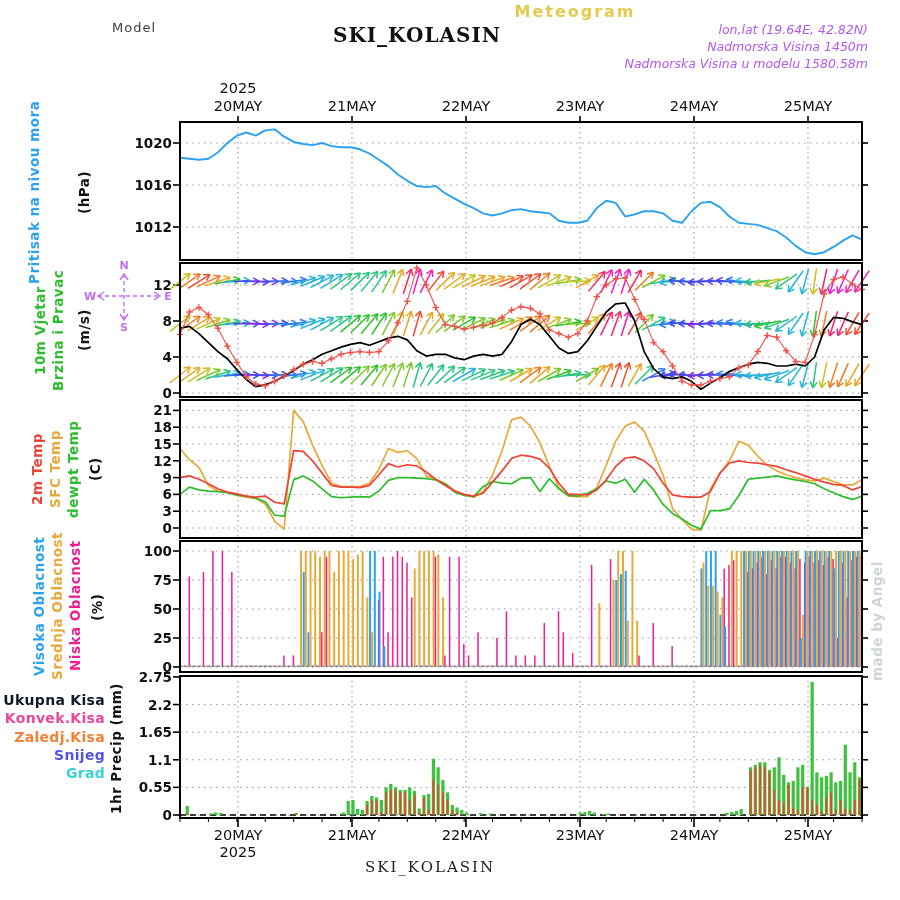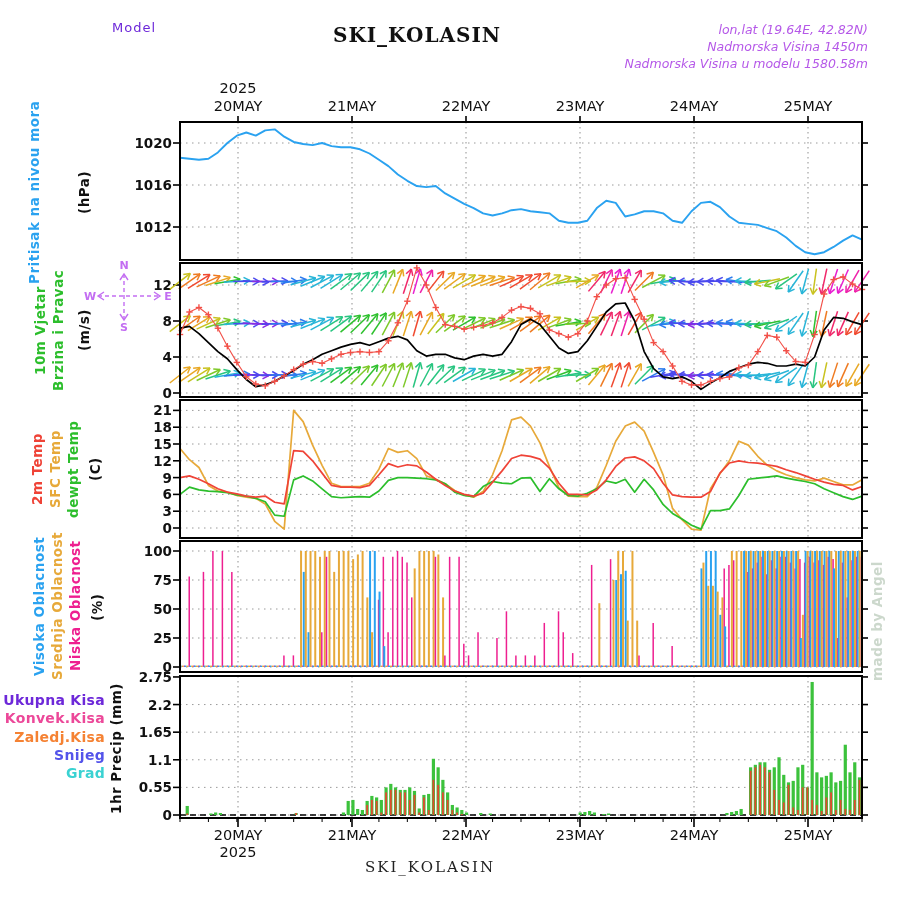--- a/index.html
+++ b/index.html
@@ -4,21 +4,21 @@
 <style>
   html,body{margin:0;padding:0;background:#fff;}
   .page{position:relative;width:900px;height:900px;background:#fff;overflow:hidden;
         font-family:"DejaVu Sans",sans-serif;color:#111;}
   .abs{position:absolute;white-space:nowrap;}
   .vlabel{position:absolute;writing-mode:vertical-rl;transform:rotate(180deg);
           display:flex;align-items:center;justify-content:center;
           font-weight:600;letter-spacing:.5px;white-space:nowrap;}
   .gold-title{left:470px;top:2px;width:210px;text-align:center;font-size:16px;
               letter-spacing:2px;color:#e6c94f;font-weight:600;}
-  .model-label{left:112px;top:20px;font-size:13px;color:#6d28d9;letter-spacing:1px;}
+  .model-label{left:112px;top:20px;font-size:13px;color:#404040;letter-spacing:1px;}
   .model-name{left:36px;top:47px;font-size:15.5px;color:#b558e8;letter-spacing:1px;}
   .station-title{left:292px;top:23px;width:250px;text-align:center;font-size:20px;
                  font-weight:bold;font-family:"DejaVu Serif",serif;letter-spacing:1px;color:#111;}
   .hdr-right{right:32px;top:21px;text-align:right;font-size:12.5px;line-height:17px;color:#b558e8;font-style:italic;}
   .legend-item{position:absolute;right:795px;font-size:14px;font-weight:600;letter-spacing:.3px;}
   .footer-title{left:330px;top:858px;width:200px;text-align:center;font-size:15px;
                 font-family:"DejaVu Serif",serif;letter-spacing:2px;color:#222;}
   .watermark{left:869px;top:546px;height:150px;font-size:13.5px;color:#ccd8cc;font-weight:600;}
   svg{position:absolute;left:0;top:0;}
 </style>
@@ -1579,20 +1579,21 @@
       <line x1="719.9166666666667" y1="818" x2="719.9166666666667" y2="822" stroke="#000" stroke-width="1"></line>
       <line x1="748.3333333333334" y1="818" x2="748.3333333333334" y2="822" stroke="#000" stroke-width="1"></line>
       <line x1="776.75" y1="818" x2="776.75" y2="822" stroke="#000" stroke-width="1"></line>
       <line x1="805.1666666666667" y1="818" x2="805.1666666666667" y2="822" stroke="#000" stroke-width="1"></line>
       <line x1="833.5833333333334" y1="818" x2="833.5833333333334" y2="822" stroke="#000" stroke-width="1"></line>
       <line x1="862" y1="818" x2="862" y2="822" stroke="#000" stroke-width="1"></line>
       <text x="238" y="93" text-anchor="middle" font-size="14.5" font-weight="normal" fill="#111" font-family="DejaVu Sans,sans-serif">2025</text>
       <text x="238" y="857" text-anchor="middle" font-size="14.5" font-weight="normal" fill="#111" font-family="DejaVu Sans,sans-serif">2025</text>
     </svg>
 
+  <div class="abs gold-title">Meteogram</div>
   <div class="abs model-label">Model</div>
   <div class="abs station-title">SKI_KOLASIN</div>
   <div class="abs hdr-right">
     <div>lon,lat (19.64E, 42.82N)</div>
     <div>Nadmorska Visina 1450m</div>
     <div>Nadmorska Visina u modelu 1580.58m</div>
   </div>
 
   <div class="vlabel" style="left: 26px; top: 108px; height: 168px; font-size: 13.5px; color: rgb(42, 162, 240);">Pritisak na nivou mora</div>
   <div class="vlabel" style="left:76px;top:150px;height:84px;font-size:13.5px;color:#111;">(hPa)</div>
@@ -1604,21 +1605,21 @@
   <div class="vlabel" style="left: 29px; top: 428px; height: 82px; font-size: 13.5px; color: rgb(239, 67, 55);">2m Temp</div>
   <div class="vlabel" style="left: 47px; top: 424px; height: 90px; font-size: 13.5px; color: rgb(231, 169, 58);">SFC Temp</div>
   <div class="vlabel" style="left: 65px; top: 418px; height: 102px; font-size: 13.5px; color: rgb(44, 190, 44);">dewpt Temp</div>
   <div class="vlabel" style="left:87px;top:448px;height:42px;font-size:13.5px;color:#111;">(C)</div>
 
   <div class="vlabel" style="left: 31px; top: 546px; height: 120px; font-size: 13.5px; color: rgb(42, 162, 240);">Visoka Oblacnost</div>
   <div class="vlabel" style="left: 49px; top: 542px; height: 128px; font-size: 13.5px; color: rgb(231, 169, 58);">Srednja Oblacnost</div>
   <div class="vlabel" style="left: 67px; top: 546px; height: 120px; font-size: 13.5px; color: rgb(238, 31, 144);">Niska  Oblacnost</div>
   <div class="vlabel" style="left:89px;top:588px;height:38px;font-size:13.5px;color:#111;">(%)</div>
 
-  <div class="legend-item" style="top: 692px; color: #6d28d9;">Ukupna Kisa</div>
+  <div class="legend-item" style="top: 692px; color: #0f172a;">Ukupna Kisa</div>
   <div class="legend-item" style="top: 710px; color: #ec4899;">Konvek.Kisa</div>
   <div class="legend-item" style="top: 729px; color: rgb(245, 130, 51);">Zaledj.Kisa</div>
   <div class="legend-item" style="top: 747px; color: rgb(83, 83, 234);">Snijeg</div>
   <div class="legend-item" style="top: 765px; color: rgb(58, 210, 210);">Grad</div>
   <div class="vlabel" style="left:108px;top:678px;height:140px;font-size:13.5px;color:#111;">1hr Precip (mm)</div>
 
   <div class="vlabel watermark">made by Angel</div>
   <div class="abs footer-title">SKI_KOLASIN</div>
 </div>
 

